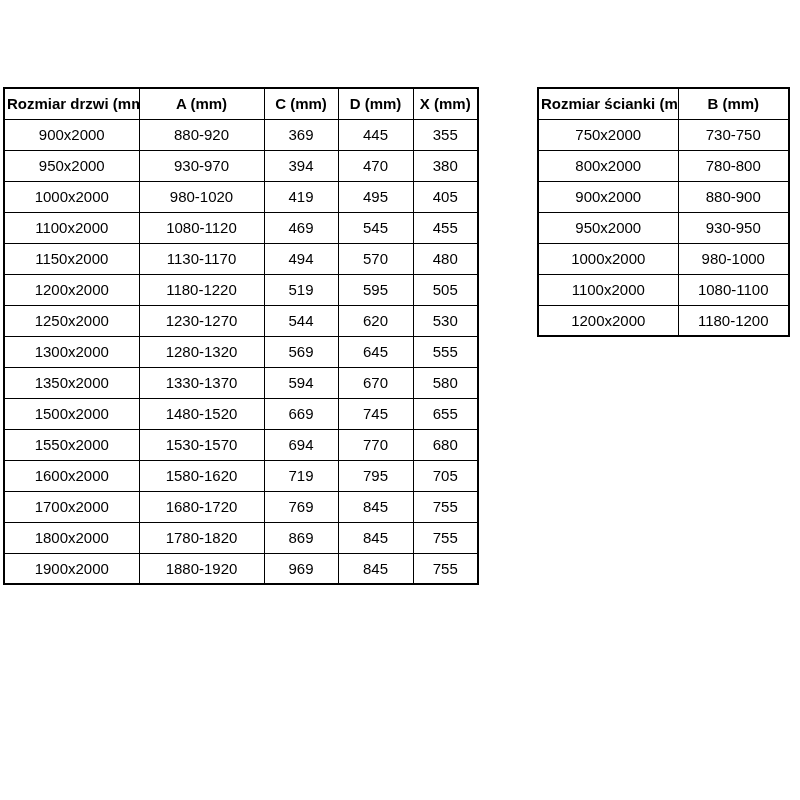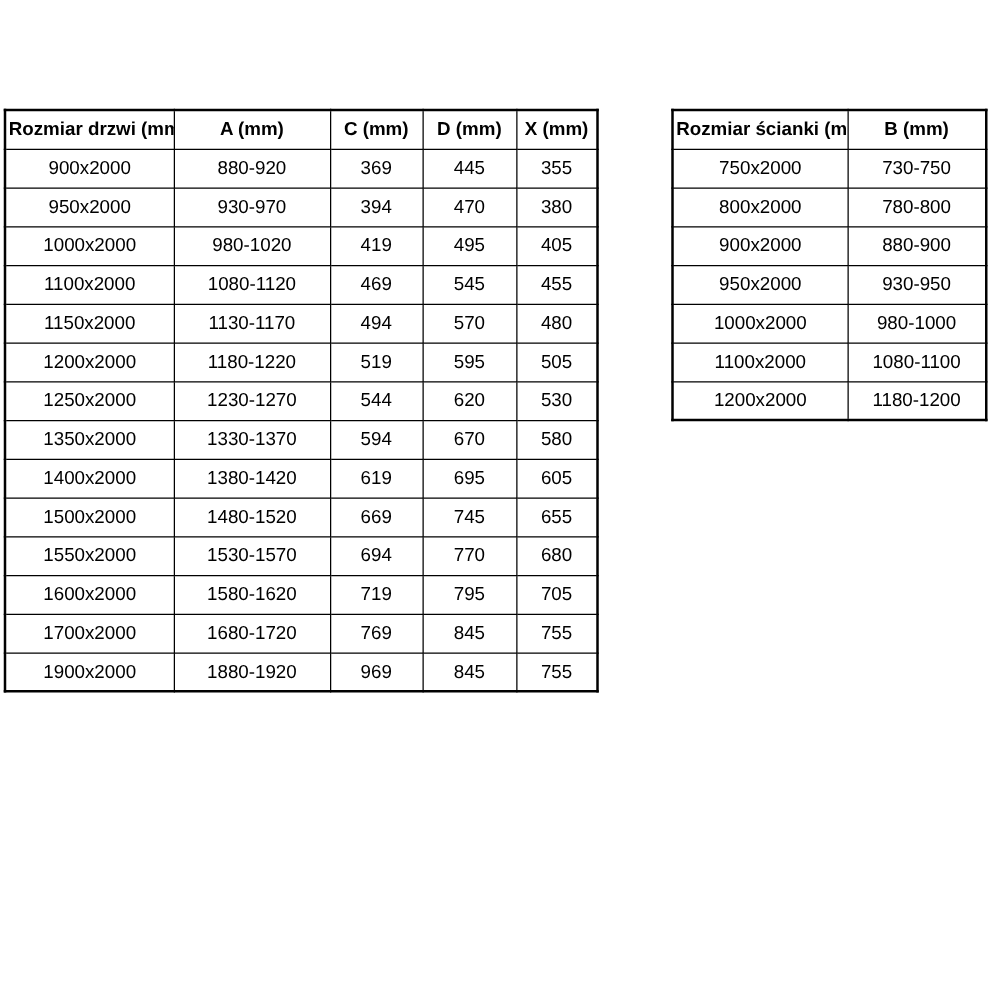--- a/index.html
+++ b/index.html
@@ -120,34 +120,34 @@
           <td>505</td>
         </tr>
         <tr>
           <td>1250x2000</td>
           <td>1230-1270</td>
           <td>544</td>
           <td>620</td>
           <td>530</td>
         </tr>
         <tr>
+          <td>1300x2000</td>
+          <td>1280-1320</td>
+          <td>569</td>
+          <td>645</td>
+          <td>555</td>
+        </tr>
+        <tr>
           <td>1350x2000</td>
           <td>1330-1370</td>
           <td>594</td>
           <td>670</td>
           <td>580</td>
         </tr>
         <tr>
-          <td>1400x2000</td>
-          <td>1380-1420</td>
-          <td>619</td>
-          <td>695</td>
-          <td>605</td>
-        </tr>
-        <tr>
           <td>1500x2000</td>
           <td>1480-1520</td>
           <td>669</td>
           <td>745</td>
           <td>655</td>
         </tr>
         <tr>
           <td>1550x2000</td>
           <td>1530-1570</td>
           <td>694</td>
@@ -158,20 +158,27 @@
           <td>1600x2000</td>
           <td>1580-1620</td>
           <td>719</td>
           <td>795</td>
           <td>705</td>
         </tr>
         <tr>
           <td>1700x2000</td>
           <td>1680-1720</td>
           <td>769</td>
+          <td>845</td>
+          <td>755</td>
+        </tr>
+        <tr>
+          <td>1800x2000</td>
+          <td>1780-1820</td>
+          <td>869</td>
           <td>845</td>
           <td>755</td>
         </tr>
         <tr>
           <td>1900x2000</td>
           <td>1880-1920</td>
           <td>969</td>
           <td>845</td>
           <td>755</td>
         </tr>

